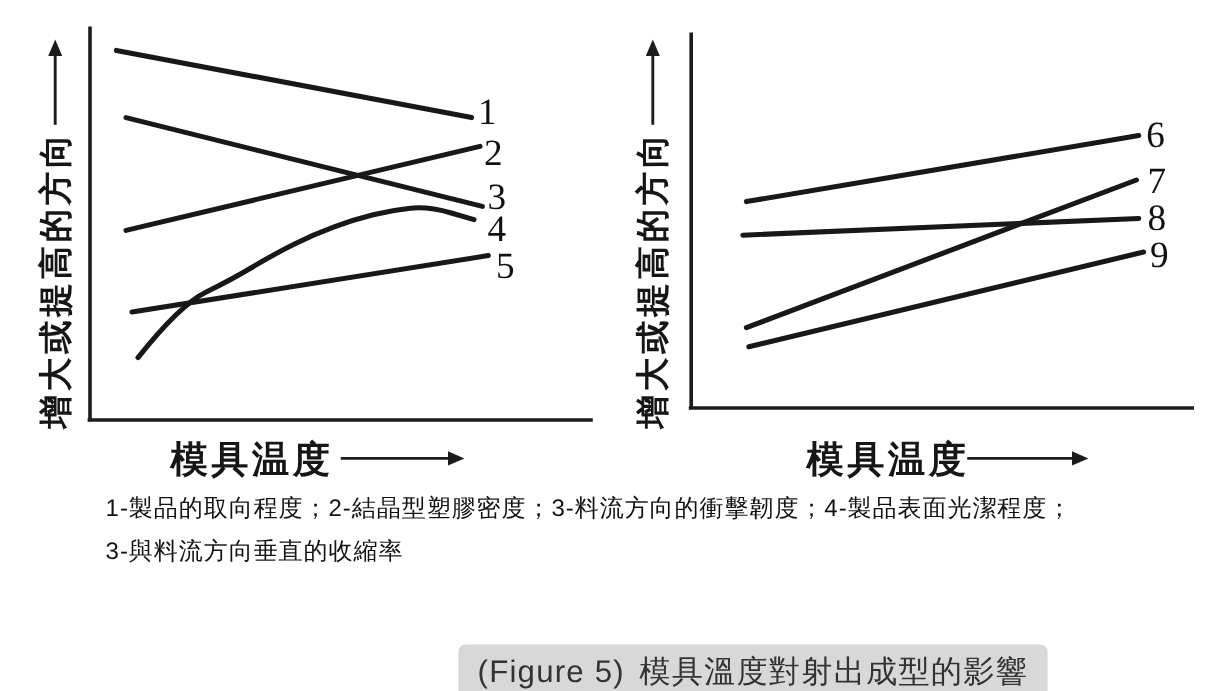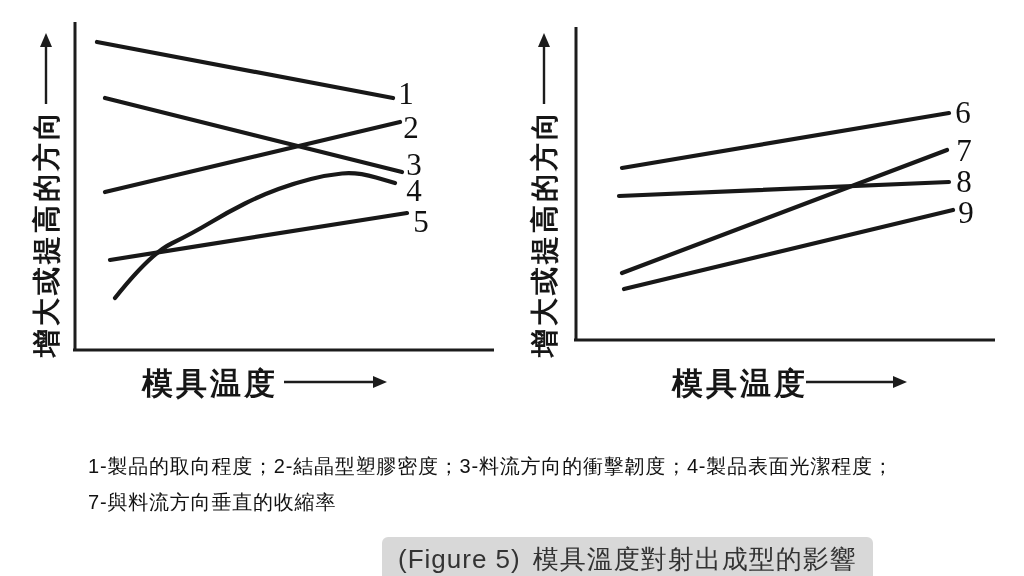--- a/index.html
+++ b/index.html
@@ -21,21 +21,21 @@
   .ylab{
     font-size:28px;font-weight:600;fill:#161616;
     letter-spacing:3px;text-anchor:middle;
   }
   .xlab{
     font-size:31px;font-weight:600;fill:#161616;
     letter-spacing:3px;text-anchor:middle;
   }
 
   .notes{
-    position:absolute;left:88px;top:448px;width:880px;
+    position:absolute;left:88px;top:406px;width:880px;
     font-size:20px;line-height:36px;color:#121212;letter-spacing:0.8px;
   }
   .note-line{white-space:nowrap;}
 
   .caption{
     position:absolute;left:382px;top:537px;
     background:#d8d8d8;border-radius:6px;
     padding:5px 16px;font-size:26px;color:#333333;
     letter-spacing:1px;white-space:nowrap;
   }
@@ -89,20 +89,20 @@
           <path d="M619 196 L949 182" class="curve"></path>
           <text x="964" y="181" class="curve-label" dominant-baseline="central">8</text>
           <path d="M624 289 L953 210" class="curve"></path>
           <text x="966" y="212" class="curve-label" dominant-baseline="central">9</text>
         </g>
     </g>
   </svg>
 
   <div class="notes">
     <div class="note-line">1-製品的取向程度；2-結晶型塑膠密度；3-料流方向的衝擊韌度；4-製品表面光潔程度；</div>
-    <div class="note-line">7-與料流方向垂直的收縮率</div>
+    <div class="note-line">3-與料流方向垂直的收縮率</div>
   </div>
 
   <div class="caption">
     <span class="cap-label">(Figure 5)</span><span>模具溫度對射出成型的影響</span>
   </div>
 
 </div>
 
 </body></html>

